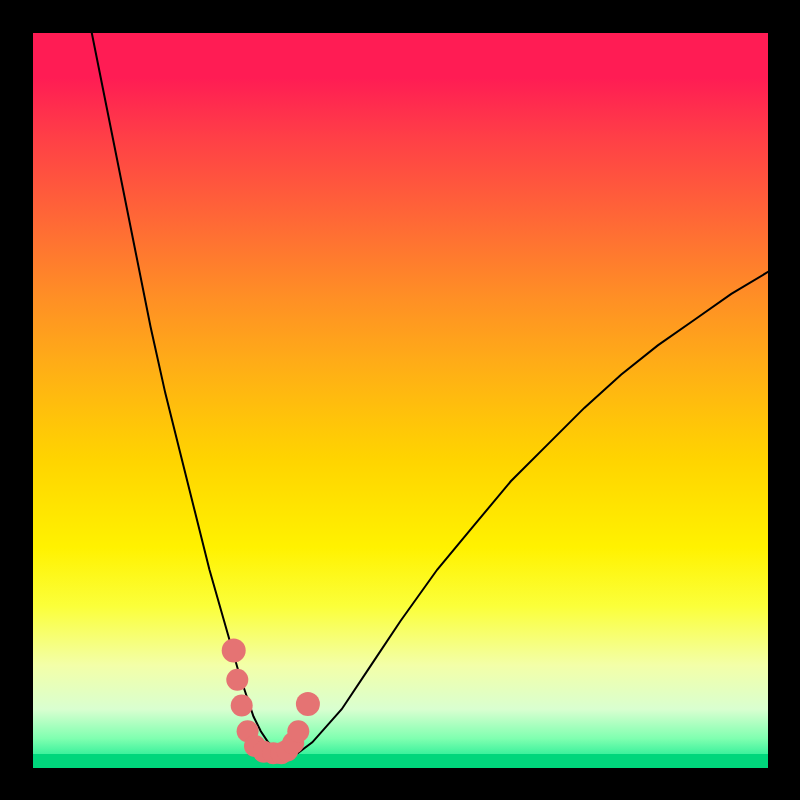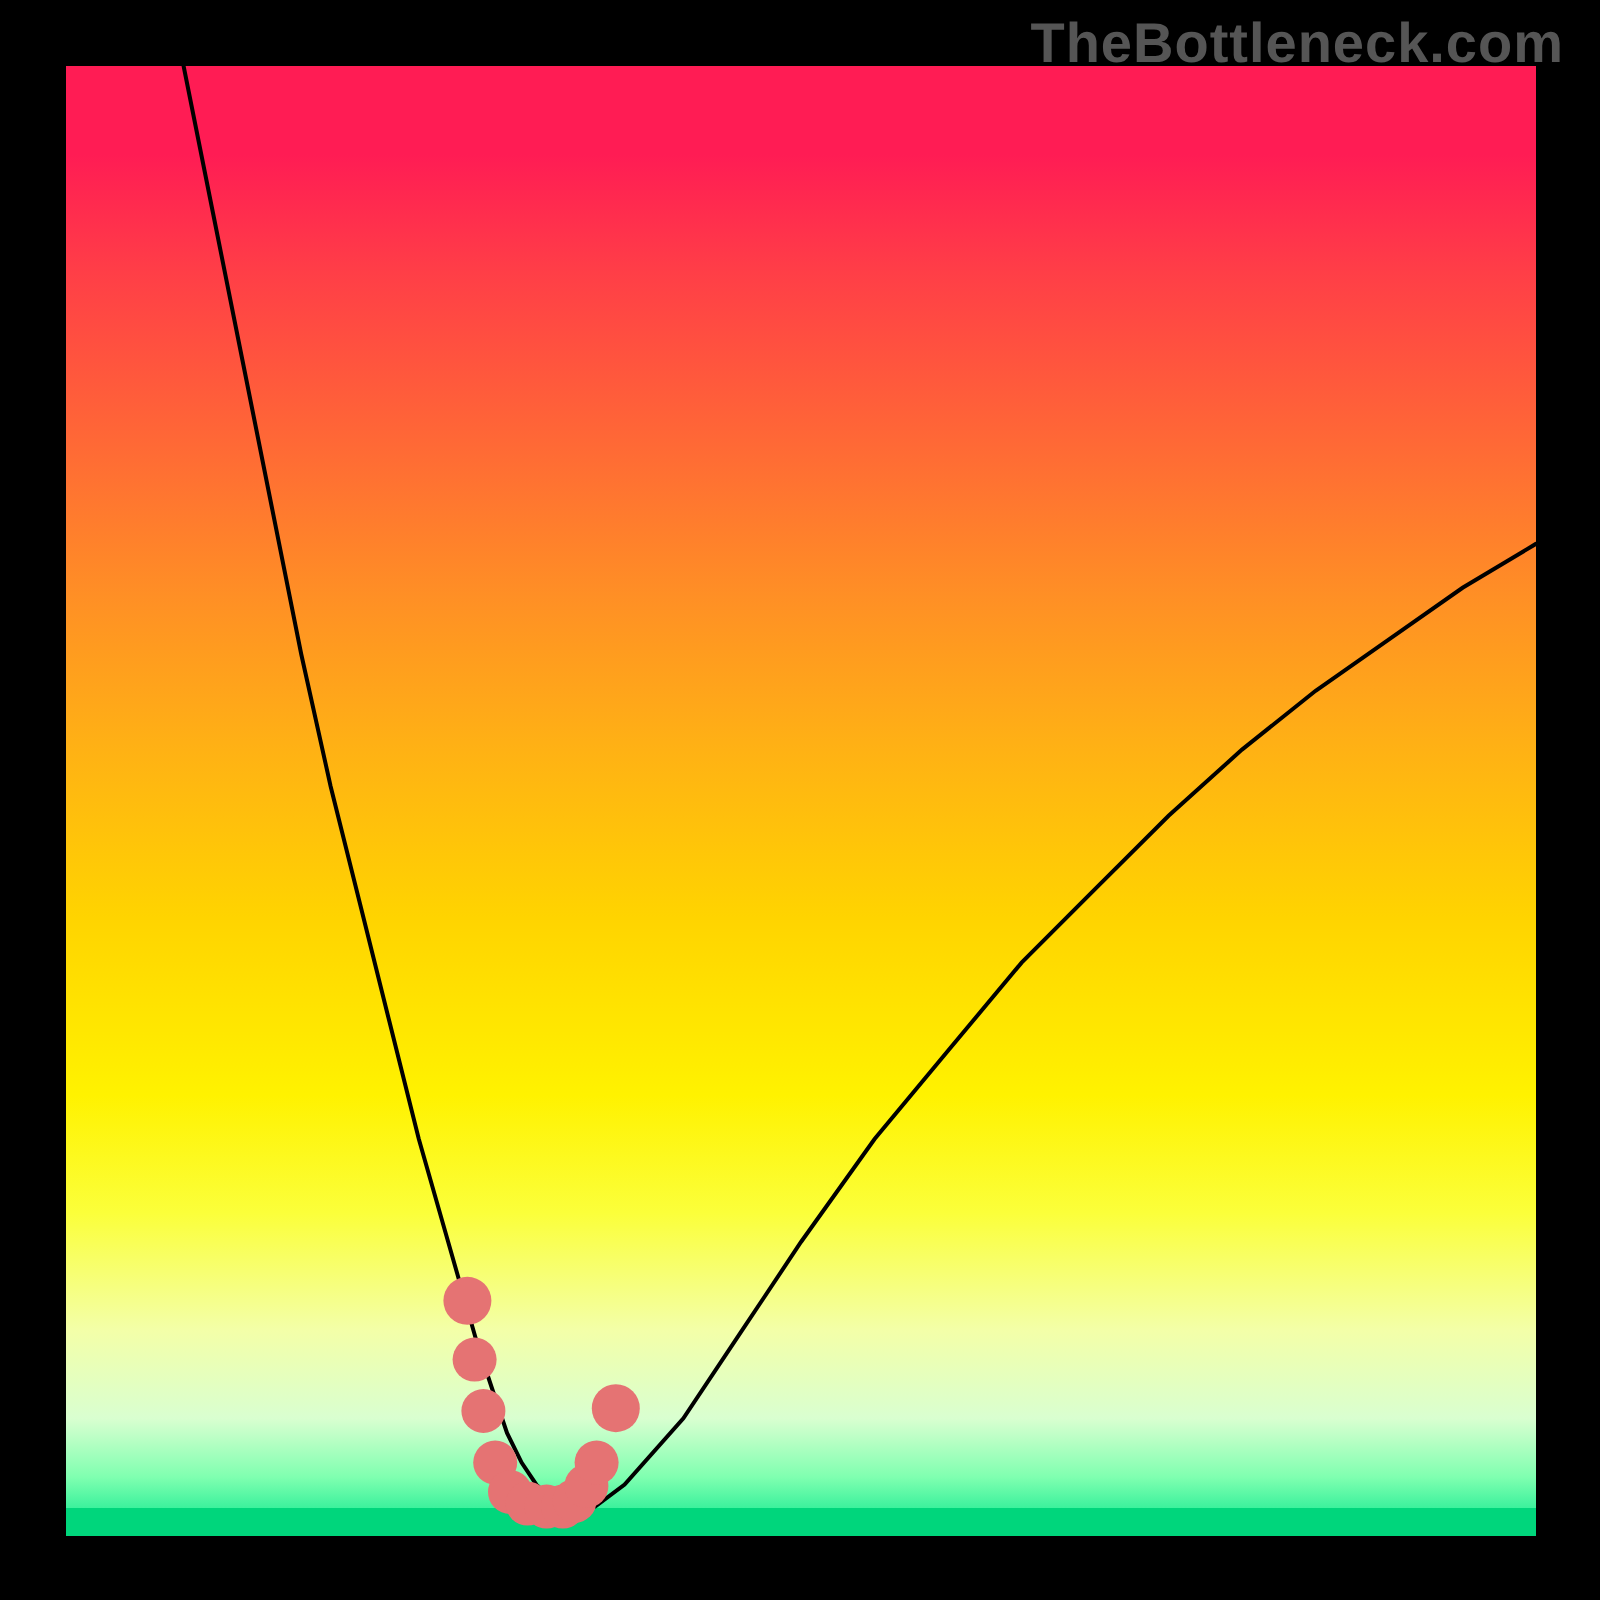--- a/index.html
+++ b/index.html
@@ -80,21 +80,20 @@
     bottom: 0;
     height: 14px;
     background: #00d67c;
   }
 </style>
 </head>
 <body>
 
 <div class="stage">
 
-  <div class="watermark">TheBottleneck.com</div>
 
   <div class="plot">
     <div class="gradient-bg"></div>
     <div class="bottom-band"></div>
 
     <svg class="overlay" viewBox="0 0 735 735" preserveAspectRatio="none">
       <path id="curve-path" class="curve" d="M58.8 0.0 L73.5 73.5 L88.2 147.0 L102.9 220.5 L117.6 294.0 L132.3 360.1 L147.0 418.9 L161.7 477.8 L176.4 536.5 L191.1 588.0 L205.8 639.5 L213.1 661.5 L220.5 683.5 L227.8 698.3 L235.2 709.3 L242.6 716.6 L249.9 720.3 L264.6 720.3 L279.3 709.3 L308.7 676.2 L338.1 632.1 L367.5 588.0 L404.3 536.5 L441.0 492.4 L477.8 448.3 L514.5 411.6 L551.3 374.9 L588.0 341.8 L624.8 312.4 L661.5 286.7 L698.3 260.9 L735.0 238.9"></path>
       <g id="markers-group">
           <circle cx="200.7" cy="617.4" r="12" class="marker-big"></circle>
           <circle cx="204.3" cy="646.8" r="11" class="marker"></circle>

